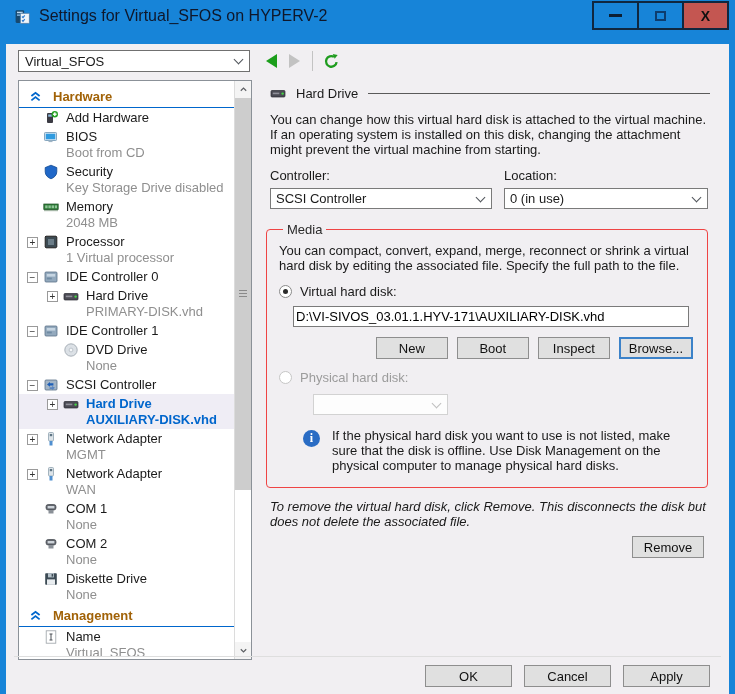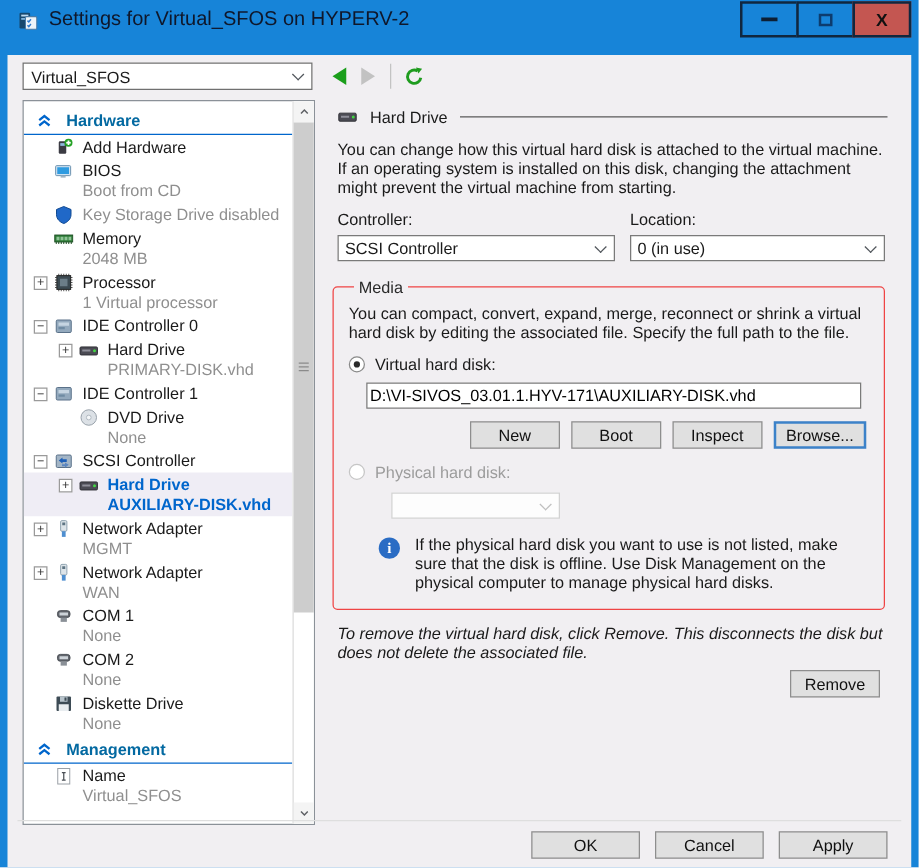--- a/index.html
+++ b/index.html
@@ -33,21 +33,21 @@
   .tb-sep { width:1px; height:20px; background:#c3c3c3; margin-left:12px; }
   .refresh { width:17px; height:17px; margin-left:10px; }
   .refresh svg { width:100%; height:100%; }
 
   
   .tree-panel { position:absolute; left:12px; top:36px; width:234px; height:580px; background:#fff; border:1px solid #8b9198; display:flex; }
   .tree-scroll { flex:1; overflow:hidden; padding-top:4px; }
   .tree-header { display:flex; align-items:center; padding:2px 0 3px 10px; border-bottom:1px solid #0066cc; margin-top:2px; }
   .tree-header .chev { width:13px; height:13px; }
   .tree-header .chev svg { width:100%; height:100%; }
-  .tree-header .hlabel { color:#0369a1; font-weight:bold; margin-left:11px; }
+  .tree-header .hlabel { color:#a16207; font-weight:bold; margin-left:11px; }
   .tree-item { display:flex; align-items:flex-start; padding:2px 0 1px 8px; }
   .tree-item.indent { padding-left:28px; }
   .tree-item.selected { background:#efedf5; }
   .exp { width:11px; height:11px; min-width:11px; border:1px solid #9a9a9a; background:#fff; font-size:10px; line-height:9px; text-align:center; color:#333; margin-top:3px; }
   .exp.none { border:none; background:transparent; }
   .ticon { width:16px; height:16px; min-width:16px; margin-left:5px; margin-top:0; }
   .ticon svg { width:100%; height:100%; }
   .tlabels { margin-left:7px; }
   .tlabel { line-height:16px; }
   .tsub { line-height:16px; color:#8f8f8f; }
@@ -177,20 +177,21 @@
               <div class="tlabel">BIOS</div>
               <div class="tsub">Boot from CD</div>
             </div>
           </div>
           <div class="tree-item">
             <span class="exp none"></span>
             <span class="ticon"><svg viewBox="0 0 16 16">
                 <path d="M8 1.2 L13.8 3.6 V7.8 C13.8 11.2 11 13.8 8 14.8 C5 13.8 2.2 11.2 2.2 7.8 V3.6 Z" fill="#2068c8" stroke="#114a92" stroke-width="0.8"></path>
               </svg></span>
             <div class="tlabels">
+              <div class="tlabel">Security</div>
               <div class="tsub">Key Storage Drive disabled</div>
             </div>
           </div>
           <div class="tree-item">
             <span class="exp none"></span>
             <span class="ticon"><svg viewBox="0 0 16 16">
                 <rect x="0.8" y="5" width="14.4" height="5.6" fill="#2f7d39" stroke="#1c4c22" stroke-width="0.7"></rect>
                 <rect x="2.2" y="6.4" width="2.4" height="2.8" fill="#8fc497"></rect>
                 <rect x="5.4" y="6.4" width="2.4" height="2.8" fill="#8fc497"></rect>
                 <rect x="8.6" y="6.4" width="2.4" height="2.8" fill="#8fc497"></rect>

